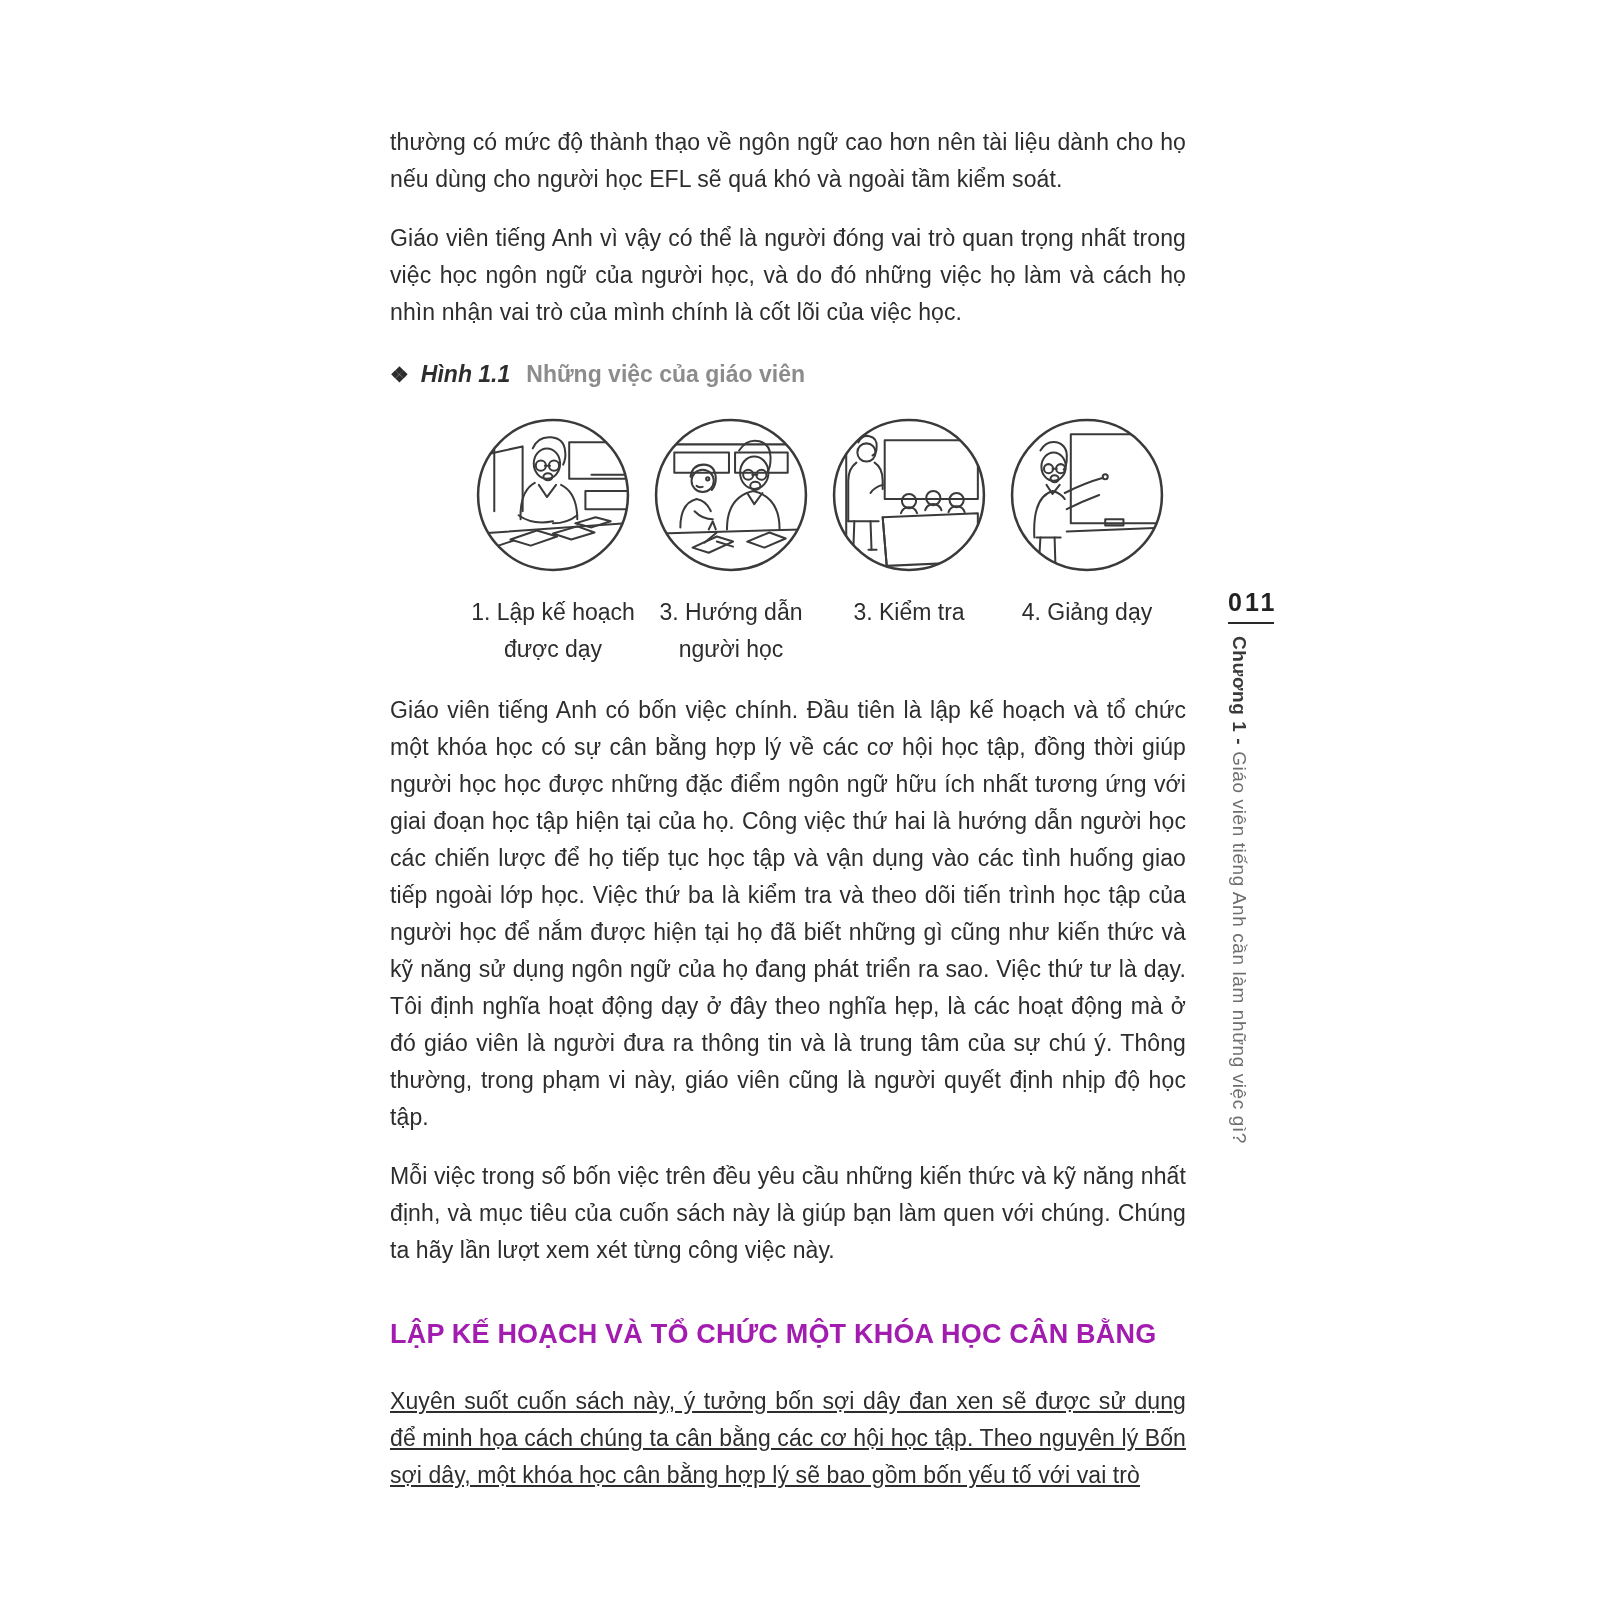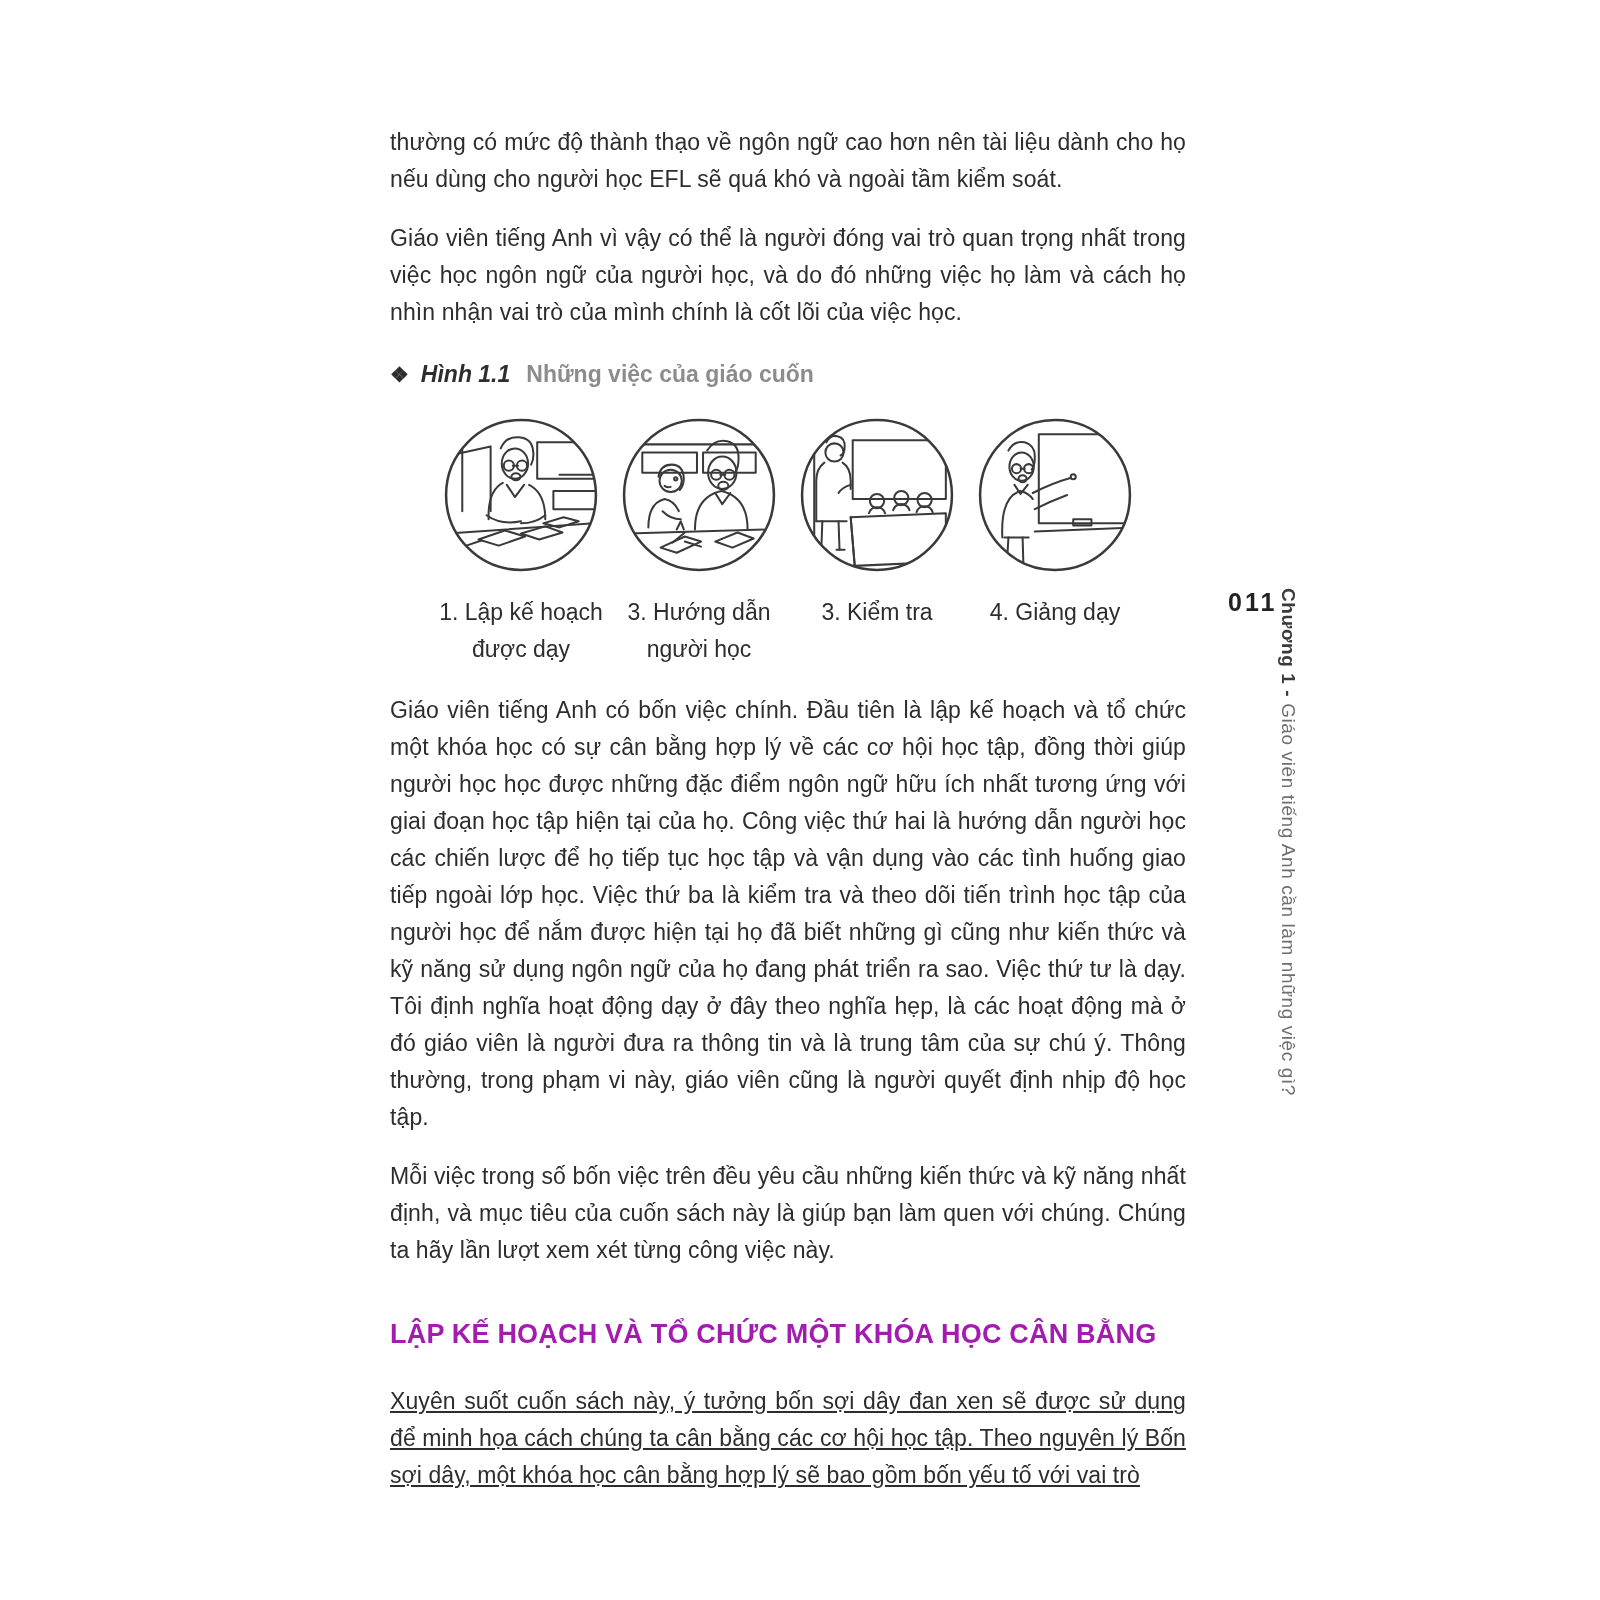--- a/index.html
+++ b/index.html
@@ -42,21 +42,21 @@
     font-weight: 700;
   }
   .figure-caption .bullet { color: #2d2d2d; font-size: 21px; }
   .figure-caption .fig-label { color: #2d2d2d; font-style: italic; }
   .figure-caption .fig-title { color: #8c8c8c; margin-left: 4px; }
 
   .figure-row {
     margin-top: 26px;
     padding: 0 10px;
     display: flex;
-    justify-content: center;
+    justify-content: flex-end;
   }
   .figure-cell {
     width: 178px;
     display: flex;
     flex-direction: column;
     align-items: center;
   }
   .figure-cell svg { width: 162px; height: 162px; display: block; }
   .figure-cell .cap {
     margin-top: 18px;
@@ -74,21 +74,21 @@
     color: #a21caf;
     letter-spacing: 0.2px;
     white-space: nowrap;
   }
 
   .sidebar {
     position: absolute;
     left: 1228px; top: 588px;
     width: 60px;
     display: flex;
-    flex-direction: row;
+    flex-direction: column;
     align-items: flex-start;
   }
   .page-number {
     font-size: 25px;
     font-weight: 700;
     letter-spacing: 3px;
     color: #222222;
   }
   .page-number-rule {
     width: 46px; height: 2px;
@@ -114,21 +114,21 @@
 
   <div class="column">
 
     <p class="body-text indented">thường có mức độ thành thạo về ngôn ngữ cao hơn nên tài liệu dành cho họ nếu dùng cho người học EFL sẽ quá khó và ngoài tầm kiểm soát.</p>
 
     <p class="body-text para-intro">Giáo viên tiếng Anh vì vậy có thể là người đóng vai trò quan trọng nhất trong việc học ngôn ngữ của người học, và do đó những việc họ làm và cách họ nhìn nhận vai trò của mình chính là cốt lõi của việc học.</p>
 
     <div class="figure-caption">
       <span class="bullet">❖</span>
       <span class="fig-label">Hình 1.1</span>
-      <span class="fig-title">Những việc của giáo cuốn</span>
+      <span class="fig-title">Những việc của giáo viên</span>
     </div>
 
     <div class="figure-row">
 
       <div class="figure-cell">
         <svg viewBox="0 0 160 160" aria-hidden="true">
           <defs>
               <clipPath id="clip1">
                 <circle cx="80" cy="80" r="74"></circle>
               </clipPath>

